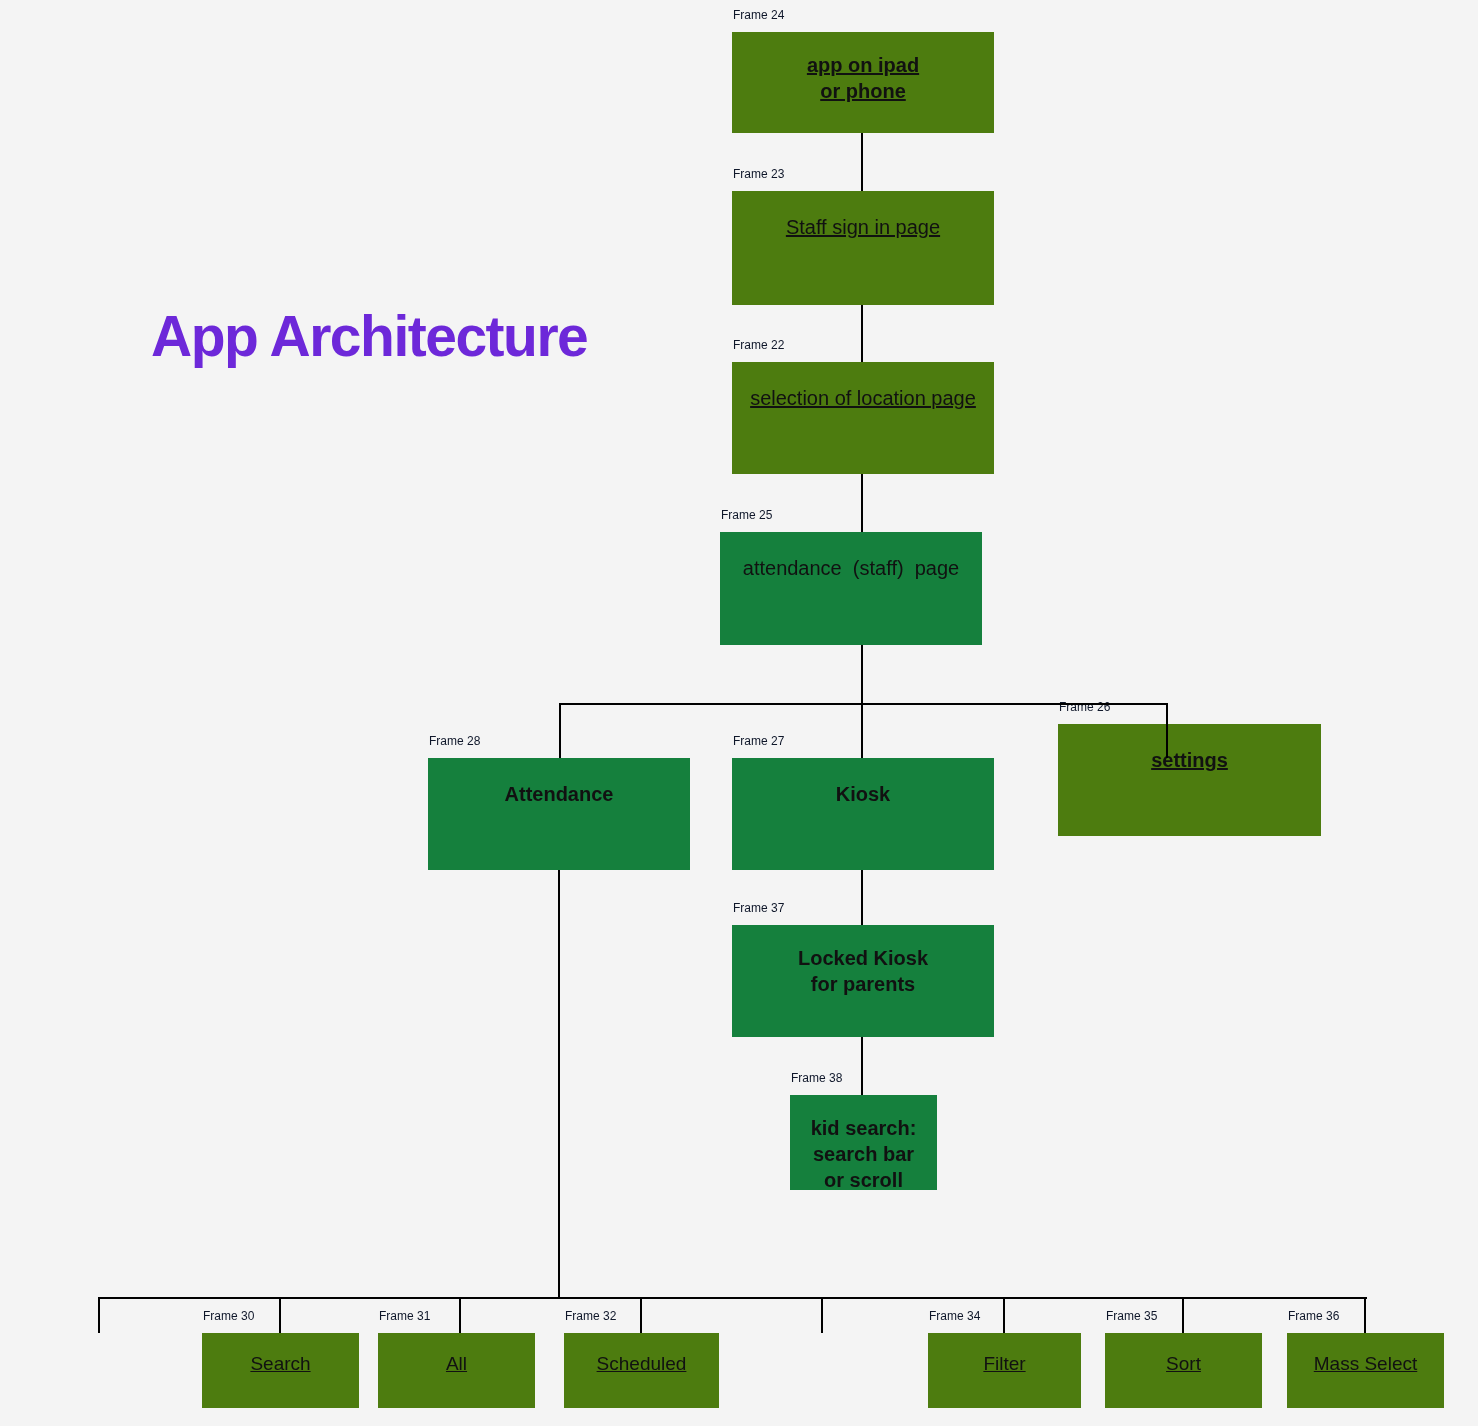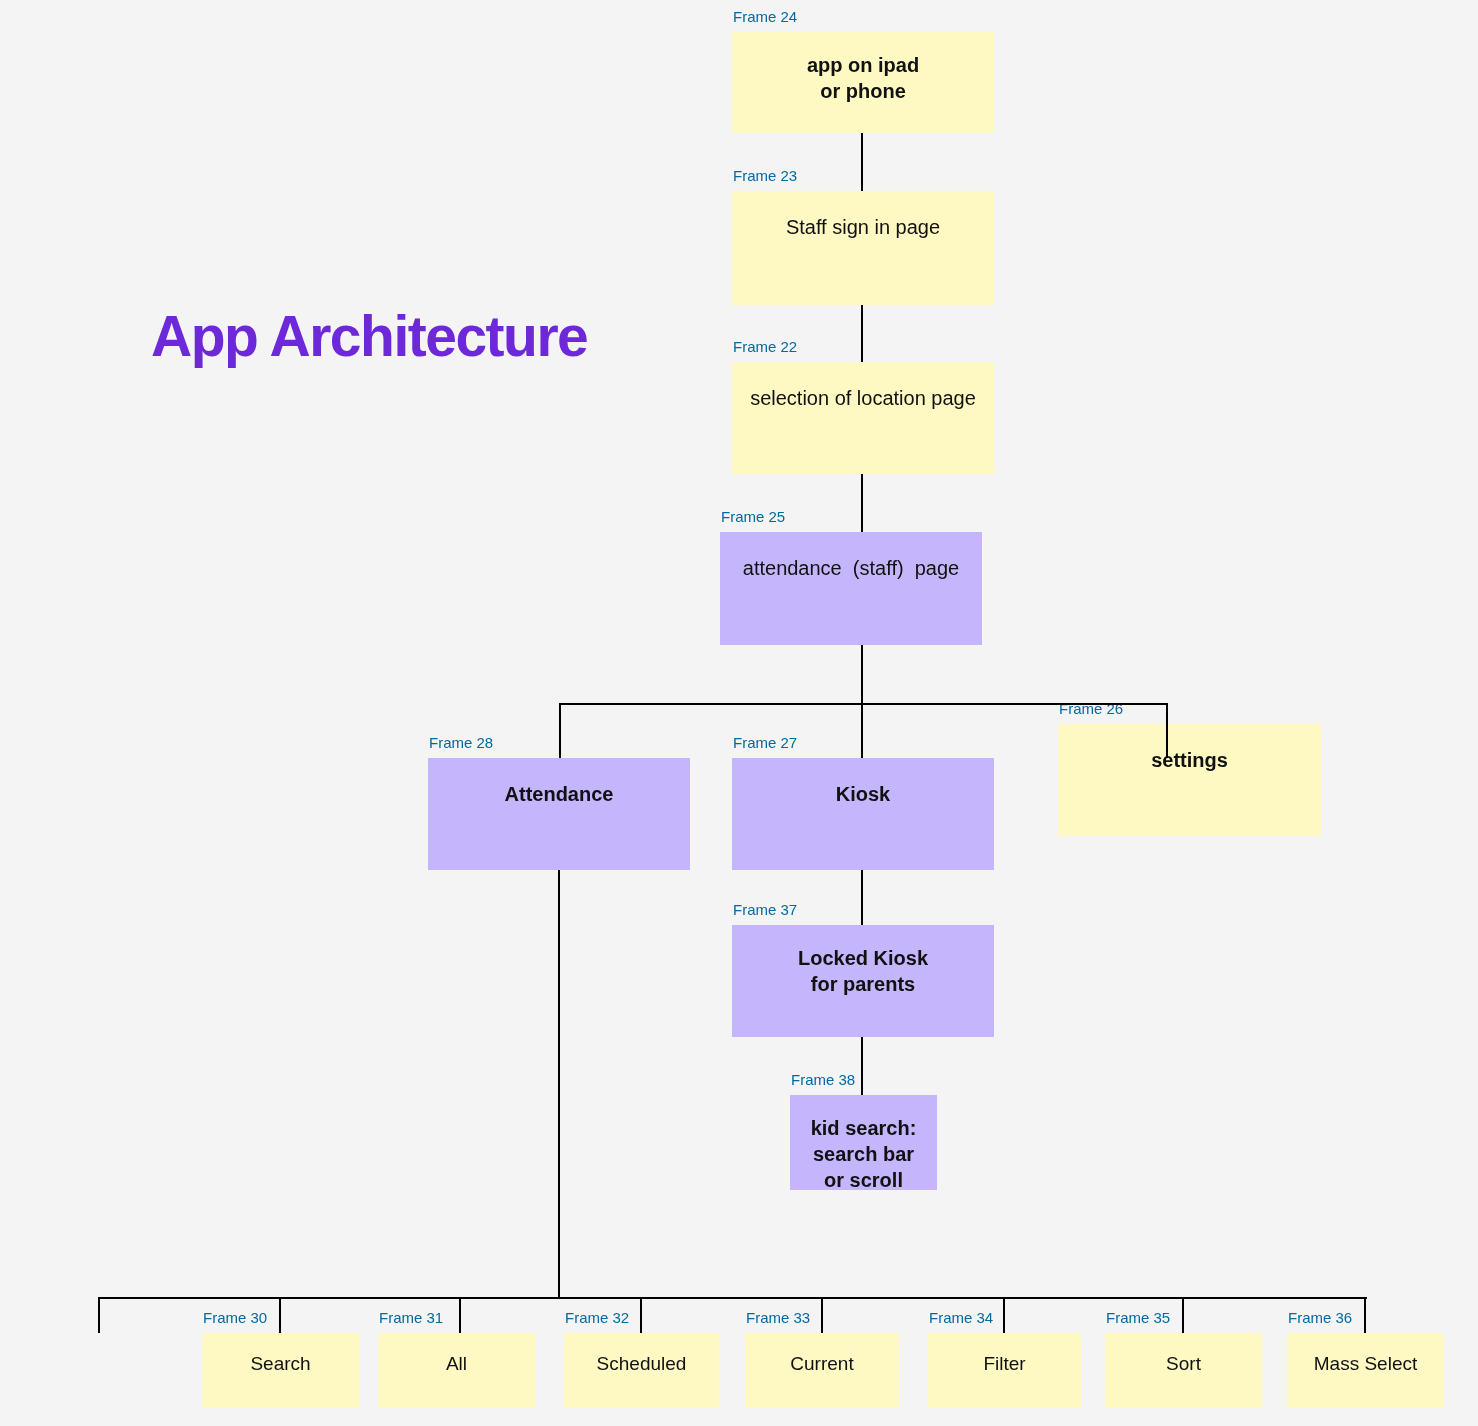--- a/index.html
+++ b/index.html
@@ -27,37 +27,37 @@
     color: #6d28d9;
     white-space: nowrap;
   }
   .node {
     position: absolute;
   }
   .node .frame-label {
     position: absolute;
     left: 1px;
     top: -24px;
-    font-size: 15px;
-    color: #0369a1;
+    font-size: 12px;
+    color: #0f172a;
     white-space: nowrap;
   }
   .node .box {
     position: absolute;
     left: 0; top: 0;
     width: 100%; height: 100%;
     box-sizing: border-box;
     text-align: center;
     font-size: 20px;
     line-height: 26px;
     color: #111;
     white-space: pre-wrap;
   }
-  .node.white .box { background: #fef9c3; }
-  .node.gray  .box { background: #c4b5fd; }
+  .node.white .box { background: #4d7c0f; text-decoration: underline; }
+  .node.gray  .box { background: #15803d; }
   .node.bold  .box { font-weight: 700; }
   .node.tall  .box { padding-top: 23px; }
   .node.pt20  .box { padding-top: 20px; }
   .node.short .box { padding-top: 18px; font-size: 19px; }
   .line {
     position: absolute;
     background: #000;
   }
   .vline { width: 2px; }
   .hline { height: 2px; }
@@ -127,24 +127,20 @@
   <div class="node white short" style="left:370px; top:1333px; width:157px; height:75px;margin-left:8px;">
     <div class="frame-label">Frame 31</div>
     <div class="box">All</div>
   </div>
 
   <div class="node white short" style="left:564px; top:1333px; width:155px; height:75px;">
     <div class="frame-label">Frame 32</div>
     <div class="box">Scheduled</div>
   </div>
 
-  <div class="node white short" style="left:745px; top:1333px; width:154px; height:75px;">
-    <div class="frame-label">Frame 33</div>
-    <div class="box">Current</div>
-  </div>
 
   <div class="node white short" style="left:928px; top:1333px; width:153px; height:75px;">
     <div class="frame-label">Frame 34</div>
     <div class="box">Filter</div>
   </div>
 
   <div class="node white short" style="left:1105px; top:1333px; width:157px; height:75px;">
     <div class="frame-label">Frame 35</div>
     <div class="box">Sort</div>
   </div>

